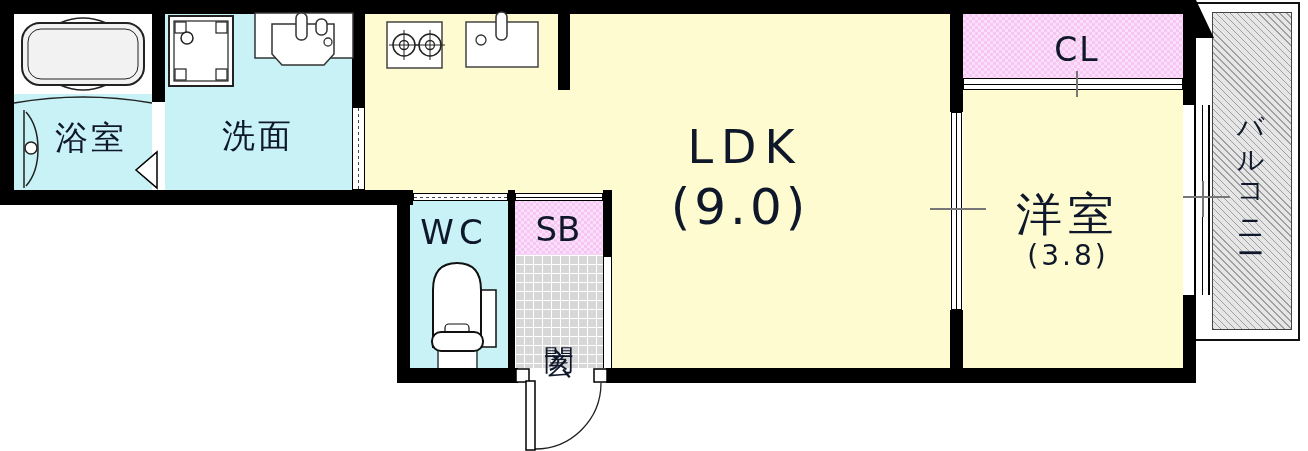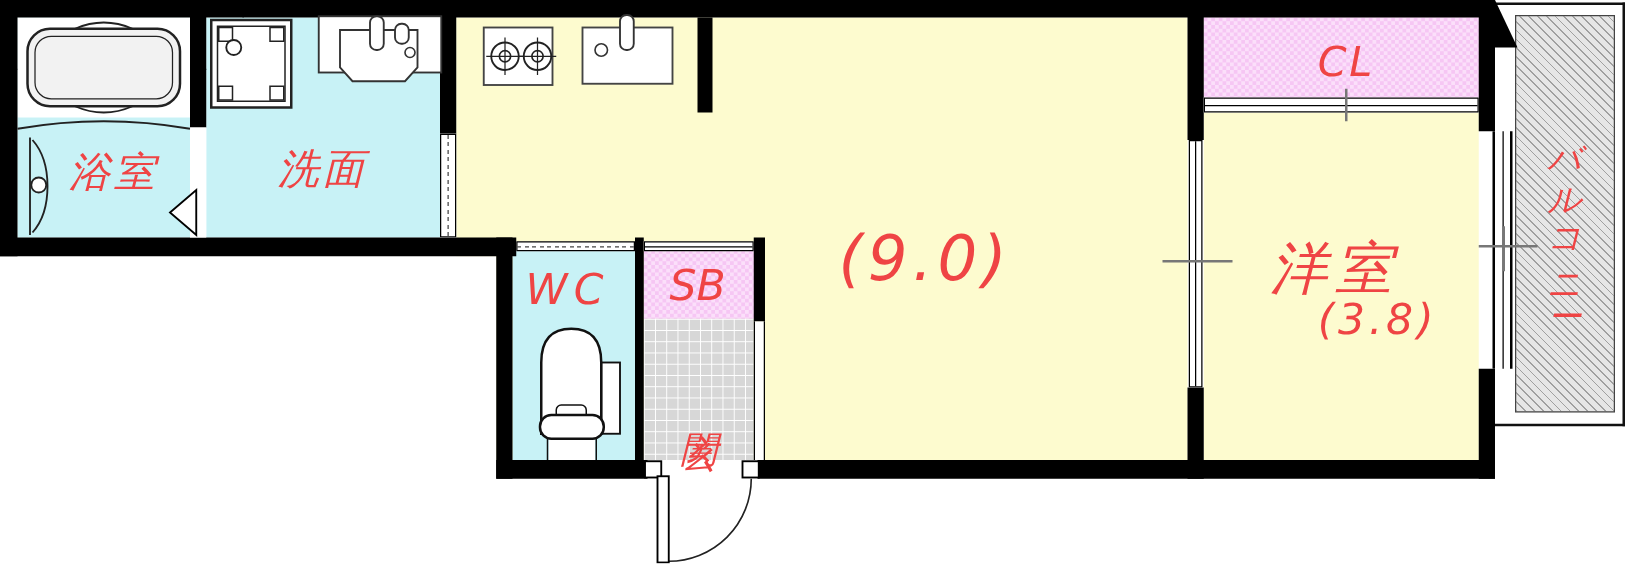--- a/index.html
+++ b/index.html
@@ -34,21 +34,21 @@
   .slideband-v{background:#fff;border:1px solid #000;box-sizing:border-box;
     background-image:linear-gradient(#000,#000);
     background-size:1px 100%;background-position:center;background-repeat:no-repeat;}
   .window-v{background:#fff;border-left:2px solid #000;border-right:2px solid #000;box-sizing:border-box;
     background-image:linear-gradient(#000,#000);
     background-size:1px 100%;background-position:center;background-repeat:no-repeat;}
   .step{background:#fff;border-left:1px solid #000;border-right:1px solid #000;box-sizing:border-box;}
   .balcony-outer{background:#fff;border:2px solid #111;border-left:none;box-sizing:border-box;}
   .balcony-inner{border:1px solid #444;box-sizing:border-box;}
   
-  .lbl{position:absolute;color:#ef4444;transform:translate(-50%,-50%);white-space:nowrap;line-height:1;font-style:italic;}
+  .lbl{position:absolute;color:#0f172a;transform:translate(-50%,-50%);white-space:nowrap;line-height:1;}
   .vtext{writing-mode:vertical-rl;text-orientation:upright;}
   svg.overlay{position:absolute;left:0;top:0;pointer-events:none;}
 </style>
 </head>
 <body>
 
 <div class="stage">
 
   <div class="room yellow" style="left:365px;top:14px;width:585px;height:354px;"></div>
   <div class="room white" style="left:0;top:205px;width:397px;height:246px;"></div>
@@ -155,22 +155,23 @@
       <line x1="930" y1="209" x2="986" y2="209"></line>
       <line x1="1077" y1="71" x2="1077" y2="97"></line>
       <line x1="1183" y1="197" x2="1230" y2="197"></line>
       <line x1="1203" y1="181" x2="1203" y2="217"></line>
     </g>
     <polygon points="1196,0 1214,38 1196,38" fill="#000"></polygon>
   </svg>
 
   <div class="lbl" style="left:258px;top:135px;font-size:33px;letter-spacing:3px;">洗面</div>
   <div class="lbl" style="left:91px;top:137px;font-size:33px;letter-spacing:3px;">浴室</div>
+  <div class="lbl" style="left:745px;top:147px;font-size:46px;letter-spacing:8px;">LDK</div>
   <div class="lbl" style="left:740px;top:207px;font-size:50px;letter-spacing:4px;">(9.0)</div>
   <div class="lbl" style="left:454px;top:232px;font-size:34px;letter-spacing:5px;">WC</div>
   <div class="lbl" style="left:558px;top:229px;font-size:34px;">SB</div>
   <div class="lbl vtext" style="left:559px;top:324px;font-size:29px;">玄関</div>
   <div class="lbl" style="left:1077px;top:49px;font-size:33px;letter-spacing:2px;">CL</div>
   <div class="lbl" style="left:1068px;top:214px;font-size:46px;letter-spacing:6px;">洋室</div>
-  <div class="lbl" style="left:1068px;top:256px;font-size:34px;letter-spacing:3px;margin-left:34px;">(3.8)</div>
+  <div class="lbl" style="left:1068px;top:256px;font-size:28px;letter-spacing:3px;">(3.8)</div>
   <div class="lbl vtext" style="left:1251px;top:170px;font-size:27px;letter-spacing:5px;">バルコニー</div>
 
 </div>
 
 </body></html>

